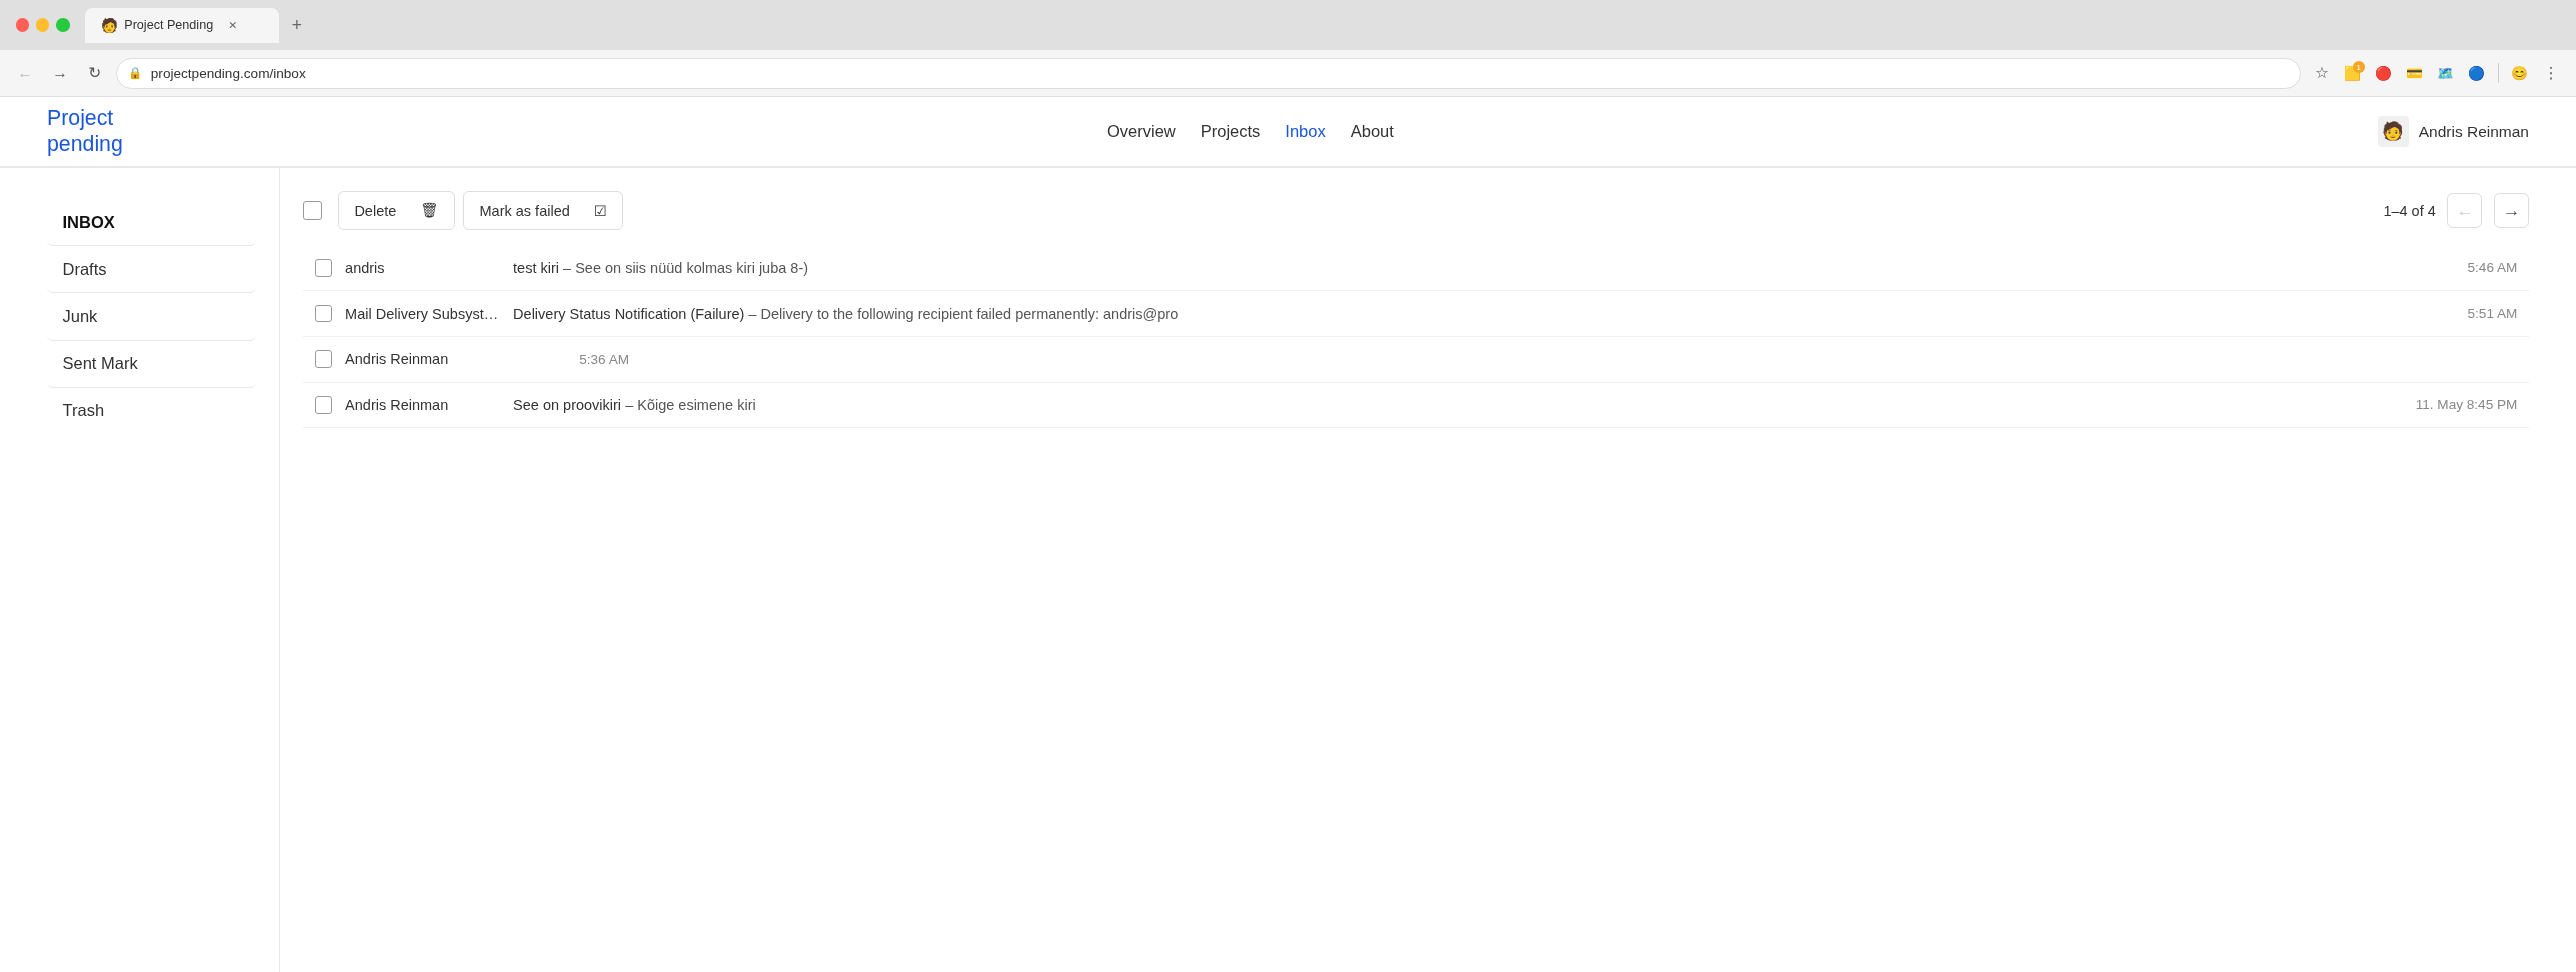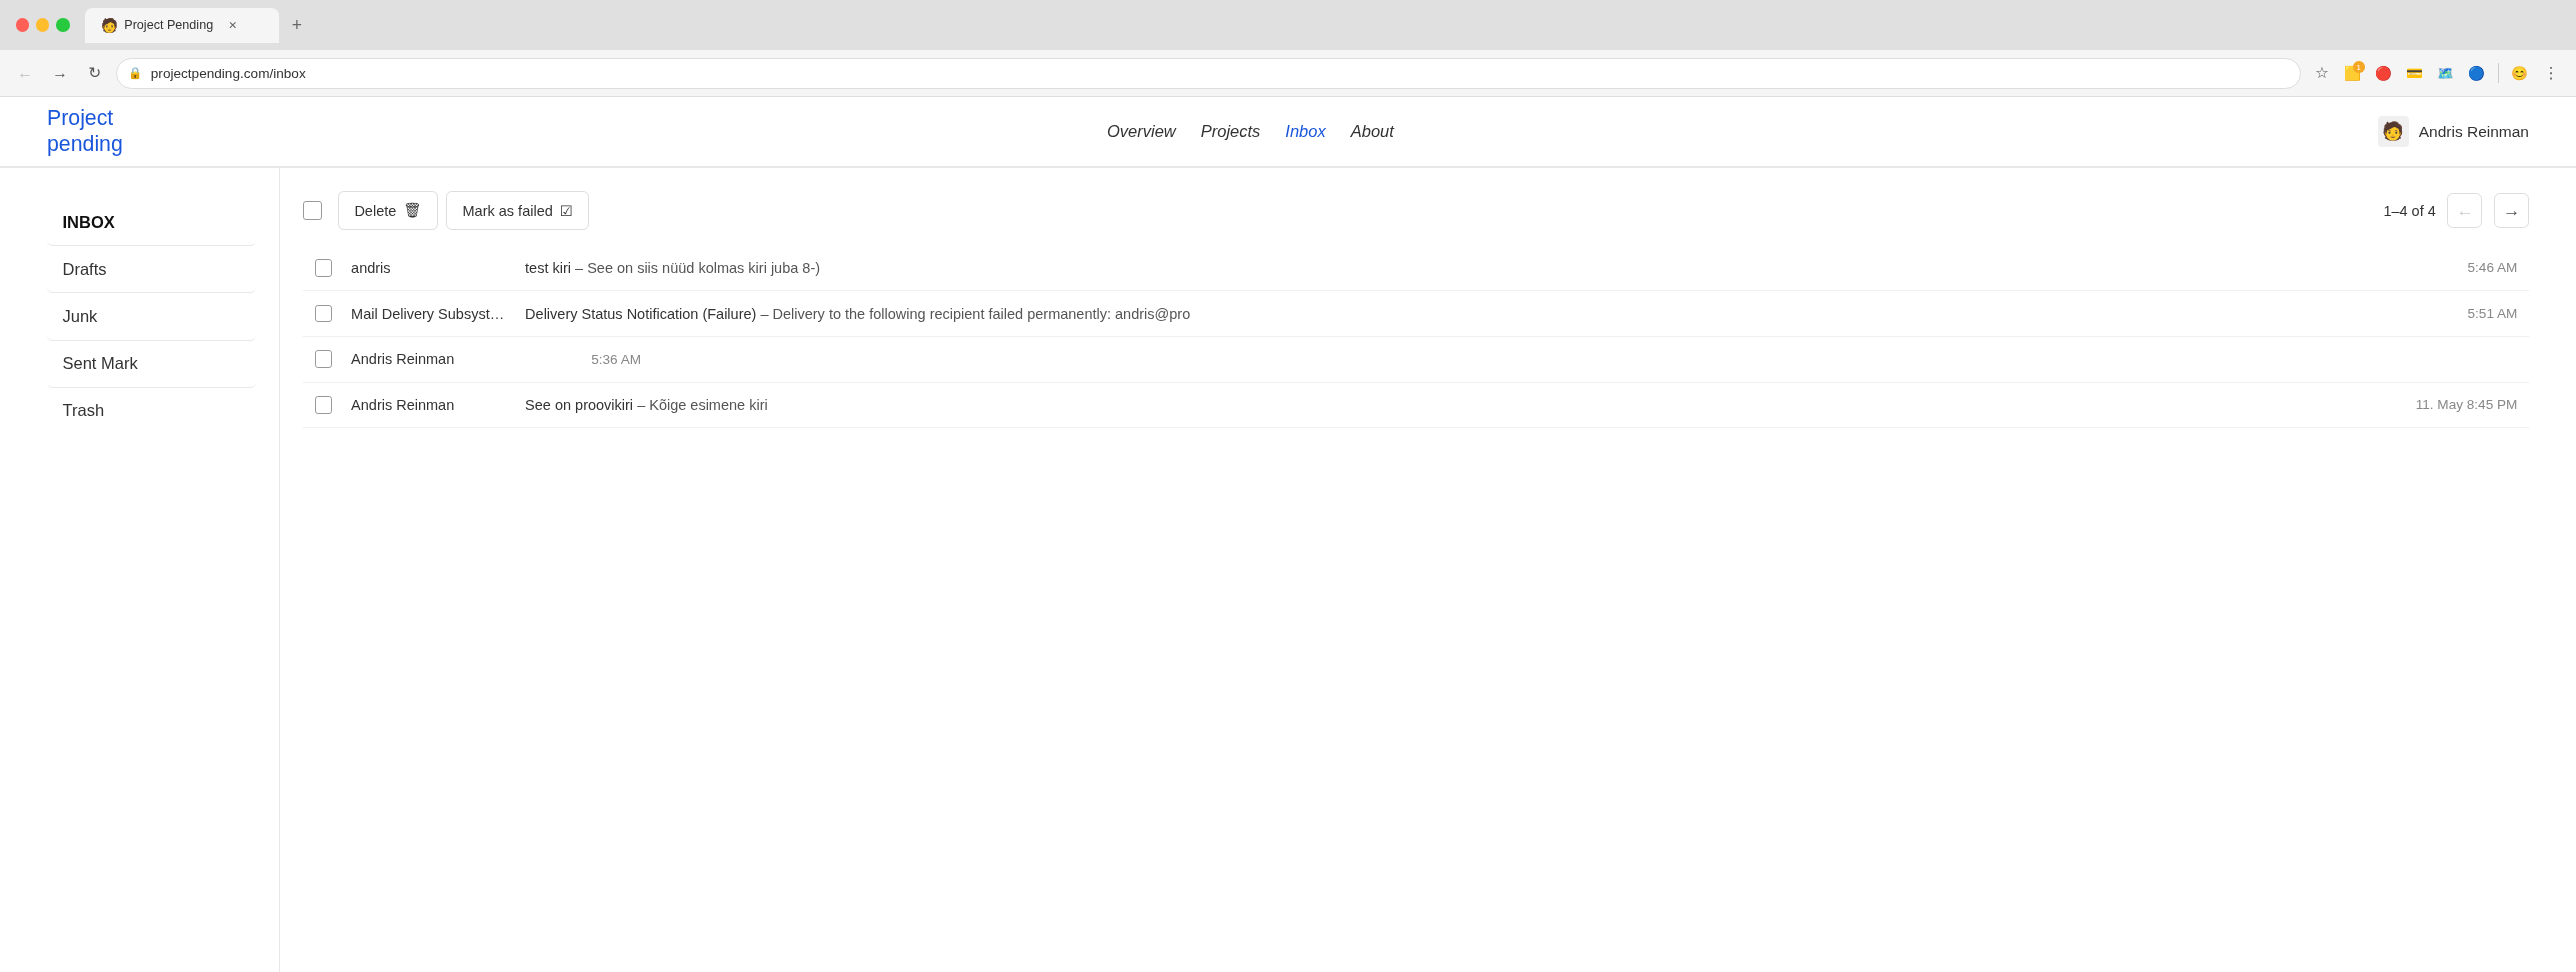--- a/index.html
+++ b/index.html
@@ -184,21 +184,20 @@
       line-height: 1.2;
       margin-right: auto;
     }
     .logo-project { color: #1a56db; }
     .logo-pending { color: #1a56db; }
 
     .app-nav {
       display: flex;
       align-items: flex-start;
       gap: 25px;
-      font-style: italic;
     }
     .app-nav-item {
       font-size: 16.5px;
       color: #333;
       cursor: pointer;
       text-decoration: none;
     }
     .app-nav-item.active { color: #1a56db; font-weight: 500; }
 
     .user-info {
@@ -271,21 +270,21 @@
       flex-shrink: 0;
     }
     .toolbar-btn {
       height: 39px;
       padding: 0 15.5px;
       border: 1px solid #ddd;
       background: white;
       border-radius: 5.8px;
       display: flex;
       align-items: center;
-      gap: 7px;
+      gap: 24px;
       font-size: 14.5px;
       color: #333;
       cursor: pointer;
       margin-right: 7.8px;
     }
 
     .pagination {
       margin-left: auto;
       display: flex;
       align-items: center;
@@ -308,21 +307,21 @@
     }
     .page-nav-btn.disabled { color: #ccc; cursor: default; }
 
     
     .email-row {
       display: flex;
       align-items: center;
       padding: 13.6px 11.6px;
       border-bottom: 1px solid #f0f0f0;
       cursor: pointer;
-      gap: 19px;
+      gap: 13px;
     }
     .email-checkbox {
       width: 17.5px;
       height: 17.5px;
       border: 1.9px solid #999;
       border-radius: 2.9px;
       cursor: pointer;
       flex-shrink: 0;
     }
     .email-sender {

